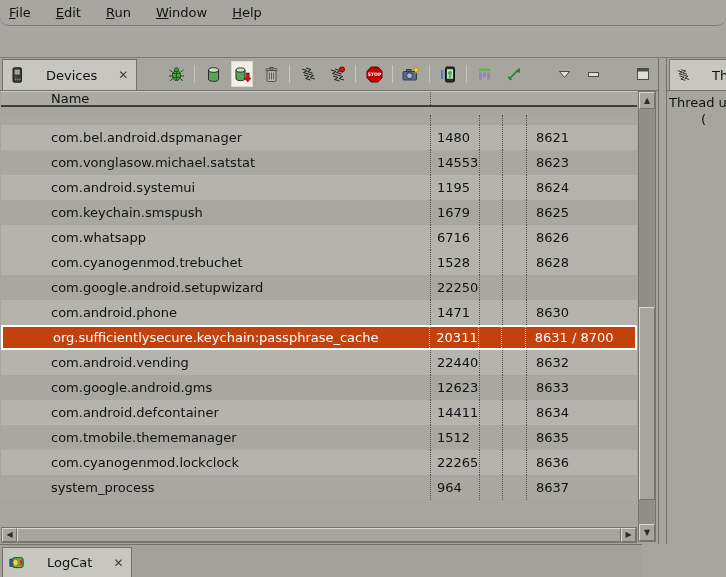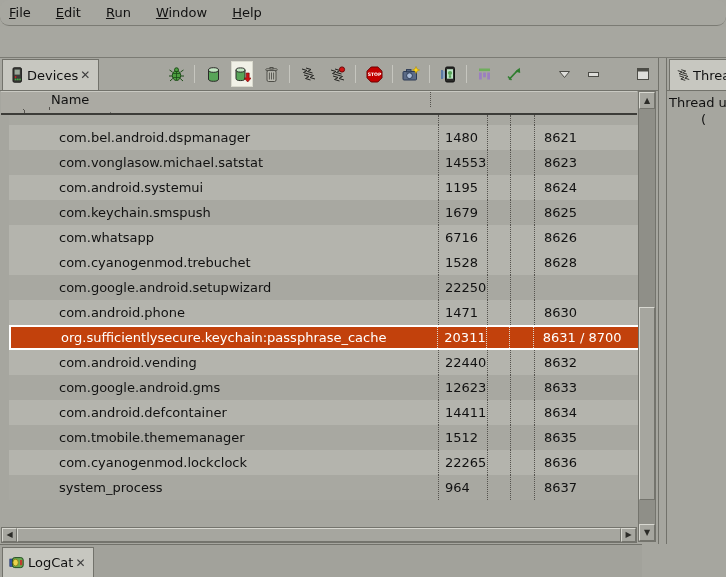--- a/index.html
+++ b/index.html
@@ -33,44 +33,44 @@
     border-left:1px solid #72726b; background:#a6a69f; overflow:hidden;
   }
   .tabrow {
     position:relative; height:33px; border-bottom:1px solid #72726b;
     display:flex; align-items:flex-end;
   }
   .tab {
     height:31px; margin-left:2px; padding:0 8px 0 6px;
     background:#c7c7c0;
     border:1px solid #72726b; border-bottom:none;
-    display:flex; align-items:center; gap:2px; white-space:nowrap;
+    display:flex; align-items:center; gap:21px; white-space:nowrap;
   }
   .tab-close { color:#3c3c3c; font-size:12px; line-height:1; }
   
   .vtoolbar {
     position:absolute; right:4px; top:0; height:32px;
     display:flex; align-items:center; gap:7px;
   }
   .tbtn { width:22px; height:26px; display:flex; align-items:center; justify-content:center; }
   .tbtn.hl { background:#f1f1e7; border:1px solid #d9d9cd; }
   .tsep { width:1px; height:18px; background:#8b8b84; border-right:1px solid #c6c6bf; }
   .tgap { width:14px; }
   
   .thead {
-    position:absolute; left:1px; top:33px; width:636px; height:24px;
+    position:absolute; left:1px; top:33px; width:636px; height:16px;
     background:#abaaa3; border-bottom:2px solid #3c3c38; border-top:1px solid #c9c9c2;
     display:flex;
     flex-direction:column;
   }
   .th {
     display:flex; align-items:center; padding-left:8px;
     border-right:1px solid #70706a; height:100%;
   }
-  .tbody { position:absolute; left:9px; top:57px; width:636px; height:410px; overflow:hidden; }
+  .tbody { position:absolute; left:1px; top:57px; width:636px; height:410px; overflow:hidden; }
   .trow { display:flex; height:25px; }
   .trow.even { background:#b4b4ad; }
   .trow.odd  { background:#a8a8a1; }
   .trow.partial { height:10px; background:#a8a8a1; }
   .trow.selected {
     background:#c2410c; color:#ffffff;
     border:2px solid #ffffff;
   }
   .td { display:flex; align-items:center; height:100%; overflow:hidden; white-space:nowrap; }
   .c-name { width:430px; padding-left:50px; border-right:1px dotted #55534e; }

